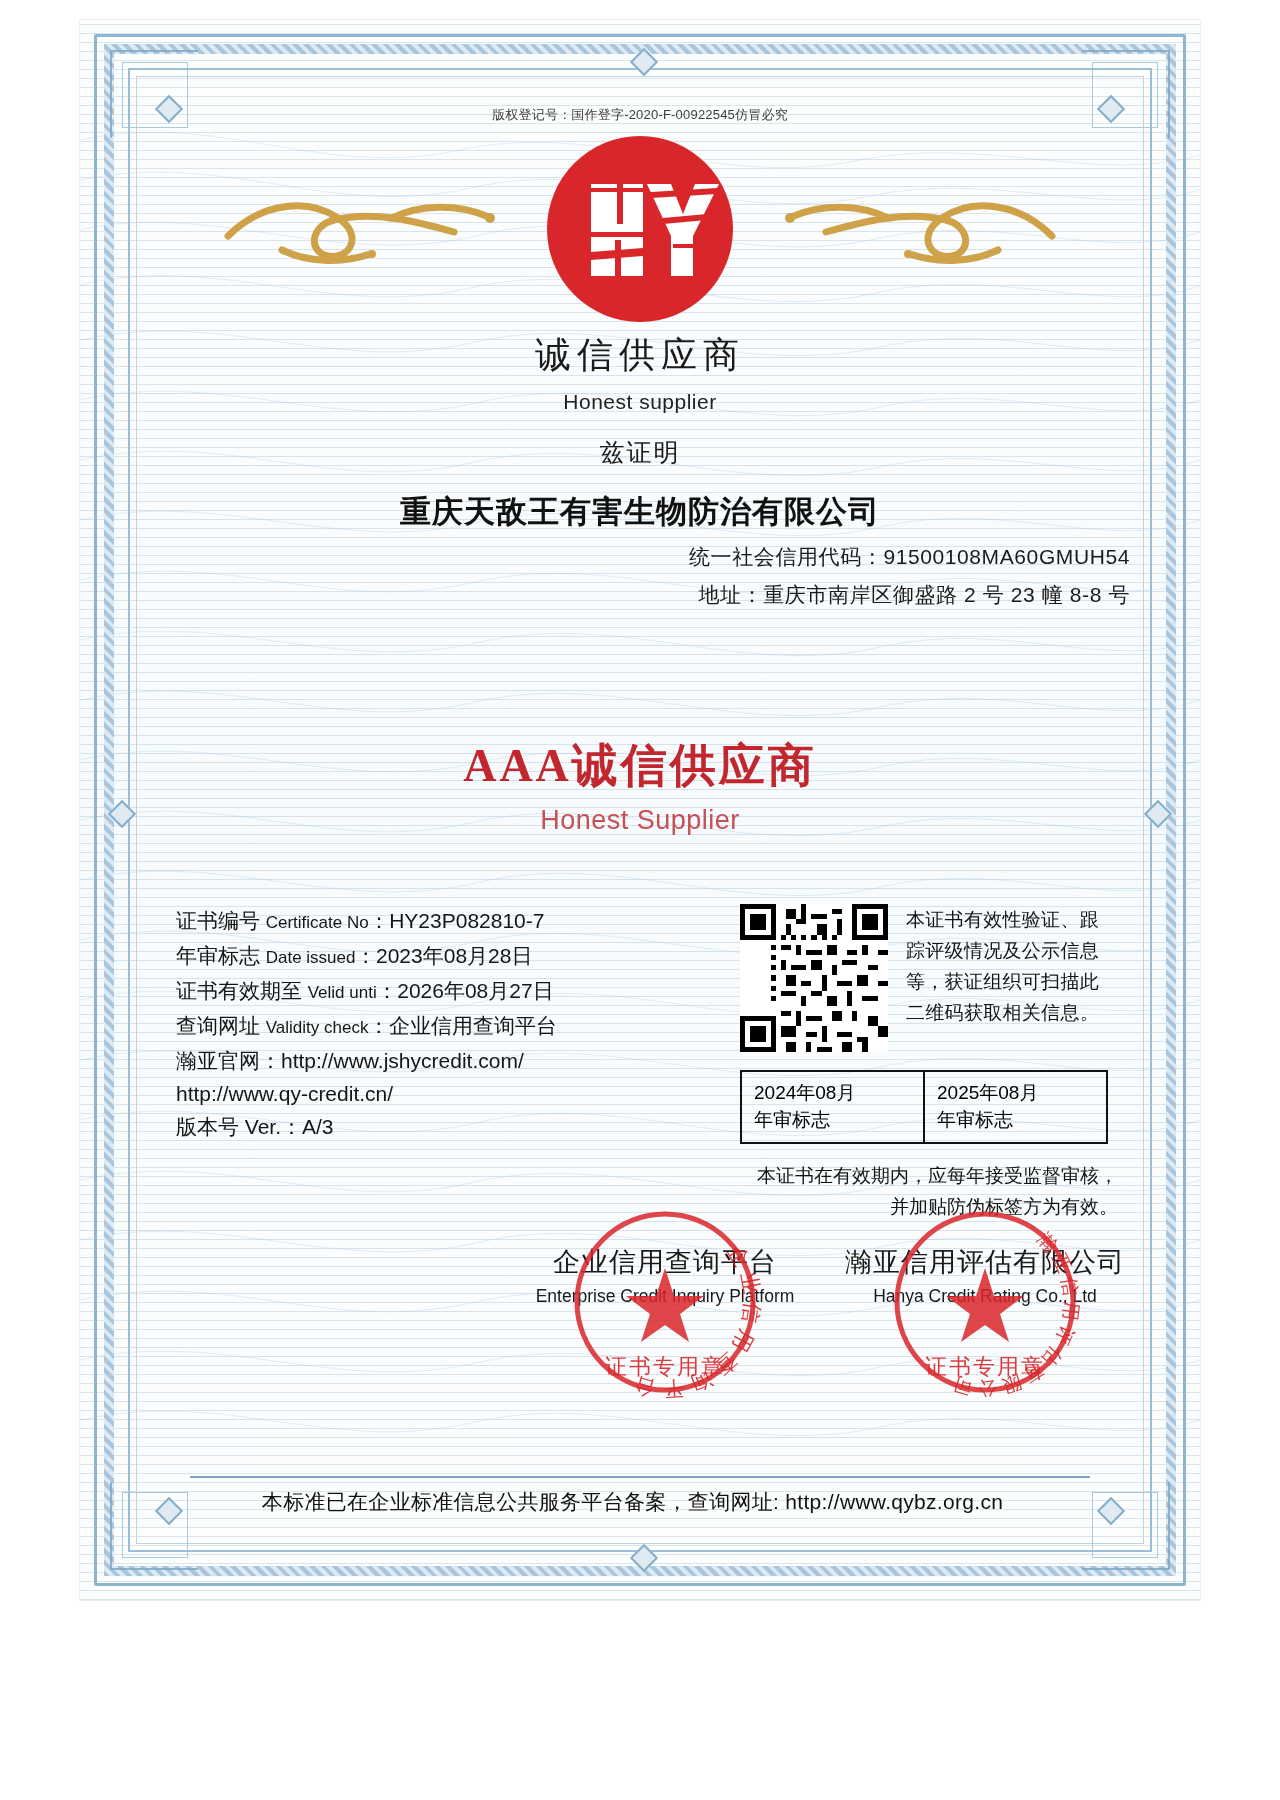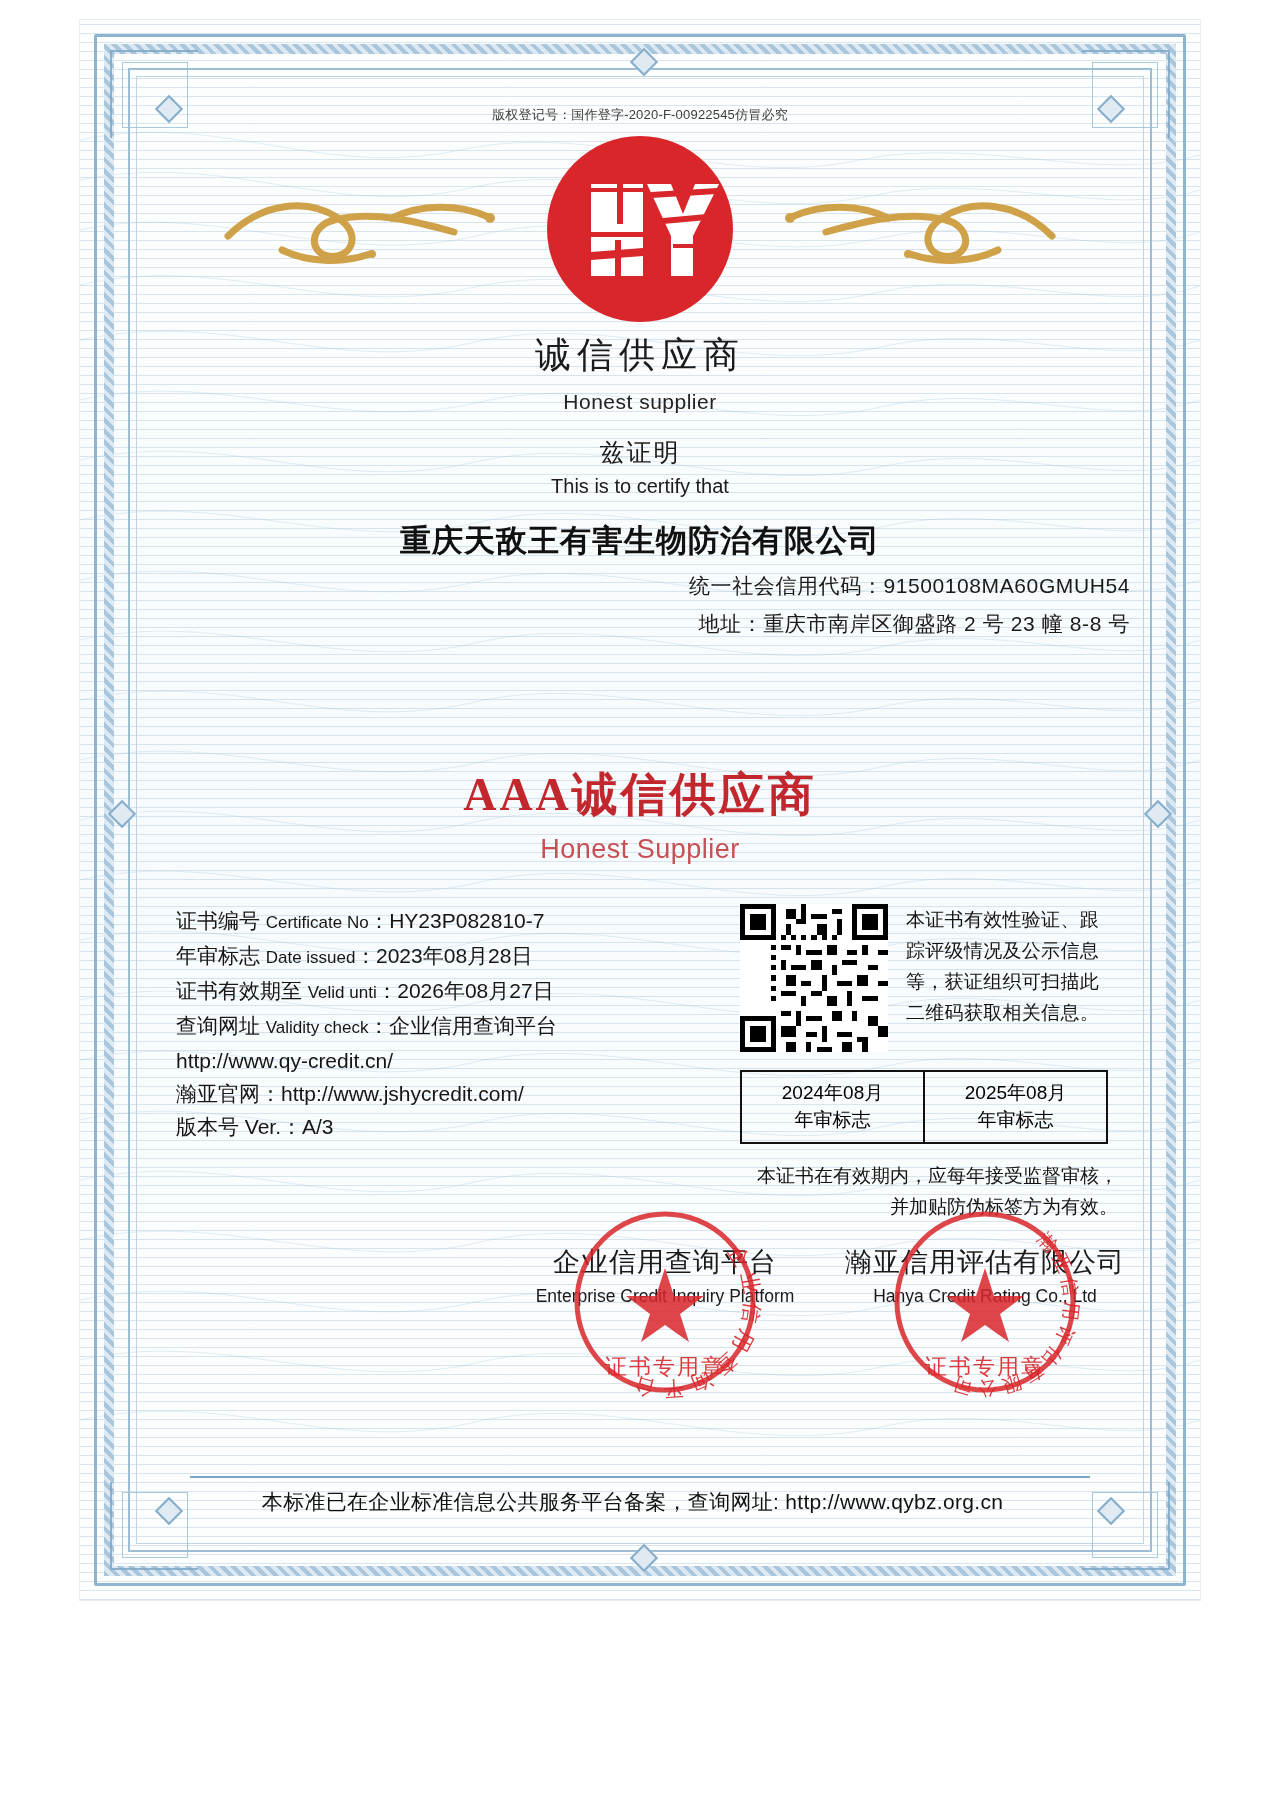--- a/index.html
+++ b/index.html
@@ -245,22 +245,22 @@
   }
   .stamp-boxes {
     display: flex;
     gap: 0;
     margin-top: 18px;
     width: 368px;
   }
   .stamp-box {
     flex: 1;
     border: 2px solid #111;
-    text-align: center;
-    padding: 7px 0 9px 0;
+    text-align: left;
+    padding: 7px 0 9px 12px;
     font-size: 19px;
     line-height: 27px;
   }
   .stamp-box + .stamp-box { border-left: none; }
   .annual-note {
     margin-top: 16px;
     font-size: 19px;
     line-height: 31px;
     text-align: right;
     color: #141414;
@@ -414,21 +414,20 @@
             <rect x="126" y="108" width="22" height="4" fill="#d8262a"></rect>
           </g>
         </svg>
       </div>
     </div>
 
     <div class="title-cn">诚信供应商</div>
     <div class="title-en">Honest supplier</div>
 
     <div class="certify-cn">兹证明</div>
-    <div class="certify-en">This is to certify that</div>
 
     <div class="company-name">重庆天敌王有害生物防治有限公司</div>
     <div class="company-code">统一社会信用代码：91500108MA60GMUH54</div>
     <div class="company-addr">地址：重庆市南岸区御盛路 2 号 23 幢 8-8 号</div>
 
     <div class="award-cn">AAA诚信供应商</div>
     <div class="award-en">Honest Supplier</div>
 
     <div class="lower">
 
@@ -442,22 +441,22 @@
           <span class="lbl-en">Date issued</span><span>：</span><span class="val">2023年08月28日</span>
         </div>
         <div class="info-line">
           <span class="lbl-cn">证书有效期至</span>
           <span class="lbl-en">Velid unti</span><span>：</span><span class="val">2026年08月27日</span>
         </div>
         <div class="info-line">
           <span class="lbl-cn">查询网址</span>
           <span class="lbl-en">Validity check</span><span>：</span><span class="val">企业信用查询平台</span>
         </div>
+        <div class="info-url">瀚亚官网：http://www.jshycredit.com/</div>
         <div class="info-url">http://www.qy-credit.cn/</div>
-        <div class="info-url">瀚亚官网：http://www.jshycredit.com/</div>
         <div class="info-url">版本号 Ver.：A/3</div>
       </div>
 
       <div class="info-right">
         <div class="qr-row">
           <svg class="qr" viewBox="0 0 29 29" shape-rendering="crispEdges">
             <rect width="29" height="29" fill="#ffffff"></rect>
             <g fill="#000000">
 
               <rect x="0" y="0" width="7" height="1"></rect>

